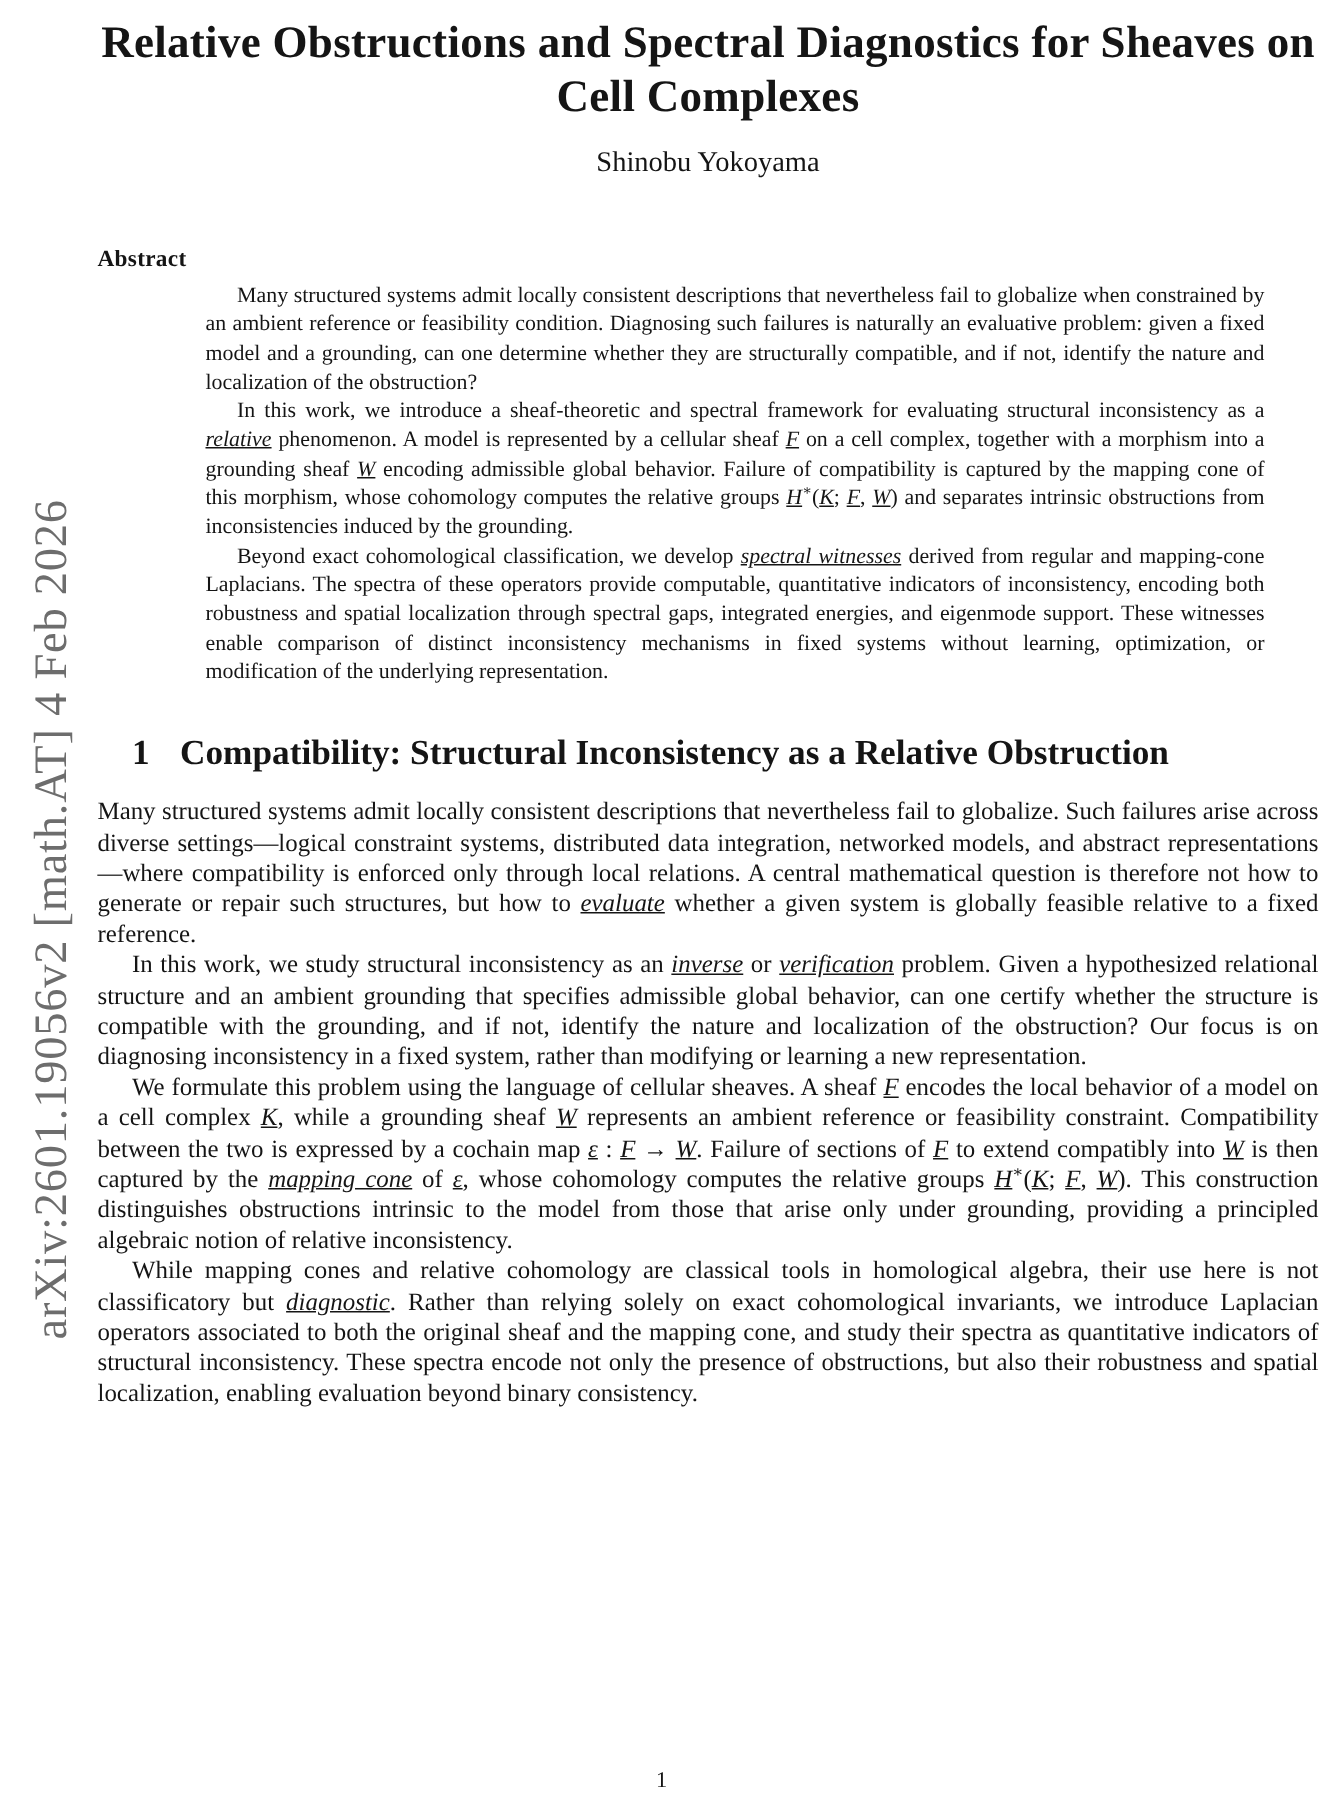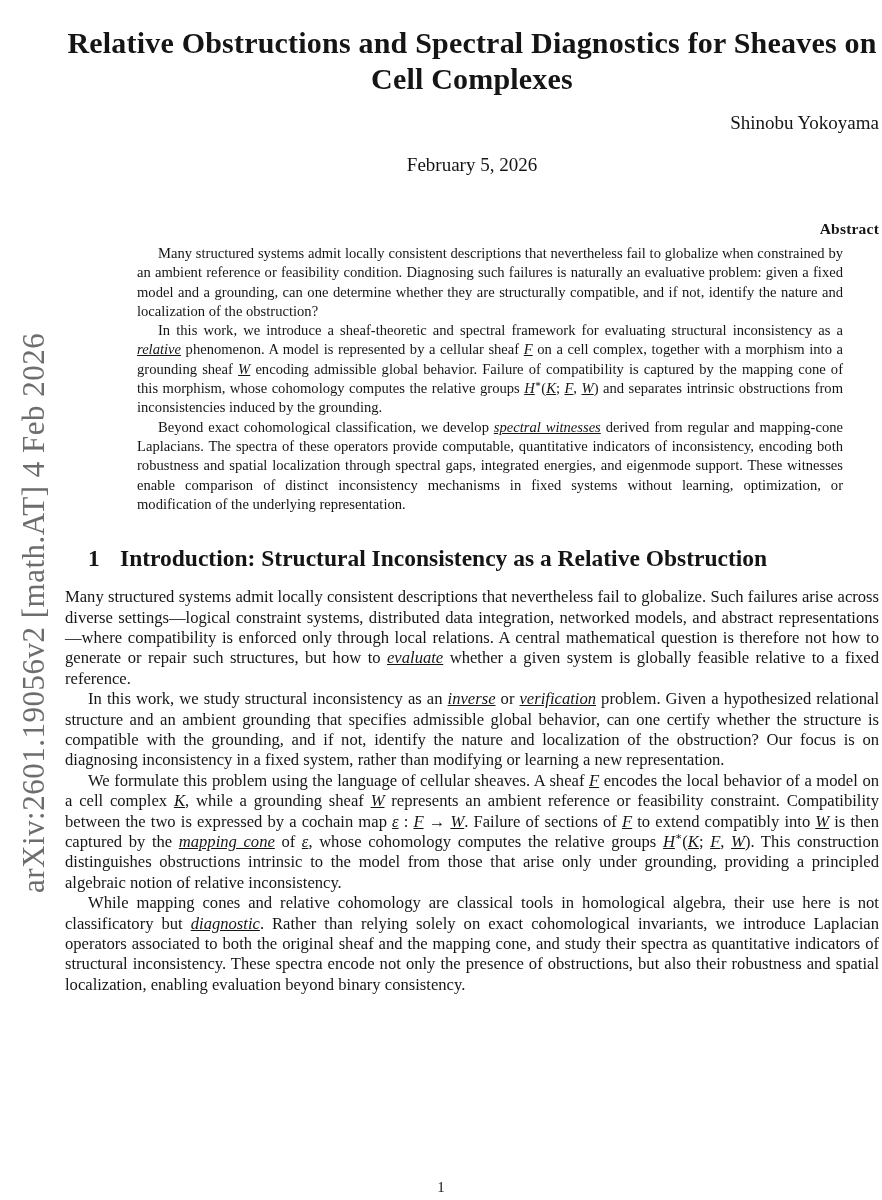--- a/index.html
+++ b/index.html
@@ -21,42 +21,42 @@
     letter-spacing:0.5px;
     color:#6d6d6d;
   }
   .content{
     position:absolute;
     left:65px;top:0;
     width:814px;
   }
   .title{
     margin:0;
-    padding-top:25px;
+    padding-top:11px;
     font-size:30px;
     line-height:36px;
     font-weight:bold;
     text-align:center;
     letter-spacing:0.2px;
   }
   .author{
     margin-top:15px;
     font-size:19px;
-    text-align:right;
+    text-align:center;
   }
   .date{
     margin-top:20px;
     font-size:19px;
     text-align:center;
   }
   .abs-head{
     margin-top:44px;
     font-size:15.5px;
     font-weight:bold;
-    text-align:right;
+    text-align:left;
     letter-spacing:0.2px;
   }
   .abs-body{
     margin-left:72px;
     width:706px;
     margin-top:6px;
     font-size:14.6px;
     line-height:19.3px;
     text-align:justify;
   }
@@ -95,33 +95,32 @@
 <div class="page">
 
   <div class="watermark">arXiv:2601.19056v2 [math.AT] 4 Feb 2026</div>
 
   <div class="content">
 
     <h1 class="title">Relative Obstructions and Spectral Diagnostics for Sheaves on Cell Complexes</h1>
 
     <div class="author">Shinobu Yokoyama</div>
 
-    <div class="date">February 5, 2026</div>
 
     <div class="abs-head">Abstract</div>
 
     <div class="abs-body">
       <p><span>Many structured systems admit locally consistent descriptions that nevertheless fail to globalize when constrained by an ambient reference or feasibility condition. Diagnosing such failures is naturally an evaluative problem: given a fixed model and a grounding, can one determine whether they are structurally compatible, and if not, identify the nature and localization of the obstruction?</span></p>
       <p><span>In this work, we introduce a sheaf-theoretic and spectral framework for evaluating structural inconsistency as a </span><span class="it">relative</span><span> phenomenon.  A model is represented by a cellular sheaf </span><span class="it">F</span><span> on a cell complex, together with a morphism into a grounding sheaf </span><span class="it">W</span><span> encoding admissible global behavior. Failure of compatibility is captured by the mapping cone of this morphism, whose cohomology computes the relative groups </span><span class="it">H</span><sup>∗</sup><span>(</span><span class="it">K</span><span>; </span><span class="it">F</span><span>, </span><span class="it">W</span><span>)</span><span> and separates intrinsic obstructions from inconsistencies induced by the grounding.</span></p>
       <p><span>Beyond exact cohomological classification, we develop </span><span class="it">spectral witnesses</span><span> derived from regular and mapping-cone Laplacians.  The spectra of these operators provide computable, quantitative indicators of inconsistency, encoding both robustness and spatial localization through spectral gaps, integrated energies, and eigenmode support.  These witnesses enable comparison of distinct inconsistency mechanisms in fixed systems without learning, optimization, or modification of the underlying representation.</span></p>
     </div>
 
     <div class="sec-head">
       <span class="sec-num">1</span>
-      <span class="sec-title">Introduction: Structural Inconsistency as a Relative Obstruc­tion</span>
+      <span class="sec-title">Compatibility: Structural Inconsistency as a Relative Obstruc­tion</span>
     </div>
 
     <div class="body-text">
       <p class="noindent"><span>Many structured systems admit locally consistent descriptions that nevertheless fail to globalize. Such failures arise across diverse settings—logical constraint systems, distributed data integration, networked models, and abstract representations—where compatibility is enforced only through local relations.  A central mathematical question is therefore not how to generate or repair such structures, but how to </span><span class="it">evaluate</span><span> whether a given system is globally feasible relative to a fixed reference.</span></p>
       <p><span>In this work, we study structural inconsistency as an </span><span class="it">inverse</span><span> or </span><span class="it">verification</span><span> problem.  Given a hypothesized relational structure and an ambient grounding that specifies admissible global behavior, can one certify whether the structure is compatible with the grounding, and if not, identify the nature and localization of the obstruction? Our focus is on diagnosing inconsistency in a fixed system, rather than modifying or learning a new representation.</span></p>
       <p><span>We formulate this problem using the language of cellular sheaves.  A sheaf </span><span class="it">F</span><span> encodes the local behavior of a model on a cell complex </span><span class="it">K</span><span>, while a grounding sheaf </span><span class="it">W</span><span> represents an ambient reference or feasibility constraint.  Compatibility between the two is expressed by a cochain map </span><span class="it">ε</span><span> : </span><span class="it">F</span><span> → </span><span class="it">W</span><span>. Failure of sections of </span><span class="it">F</span><span> to extend compatibly into </span><span class="it">W</span><span> is then captured by the </span><span class="it">mapping cone</span><span> of </span><span class="it">ε</span><span>, whose cohomology computes the relative groups </span><span class="it">H</span><sup>∗</sup><span>(</span><span class="it">K</span><span>; </span><span class="it">F</span><span>, </span><span class="it">W</span><span>)</span><span>.  This construction distinguishes obstructions intrinsic to the model from those that arise only under grounding, providing a principled algebraic notion of relative inconsistency.</span></p>
       <p><span>While mapping cones and relative cohomology are classical tools in homological algebra, their use here is not classificatory but </span><span class="it">diagnostic</span><span>.  Rather than relying solely on exact cohomological invariants, we introduce Laplacian operators associated to both the original sheaf and the mapping cone, and study their spectra as quantitative indicators of structural inconsistency.  These spectra encode not only the presence of obstructions, but also their robustness and spatial localization, enabling evaluation beyond binary consistency.</span></p>
     </div>
 
   </div>

